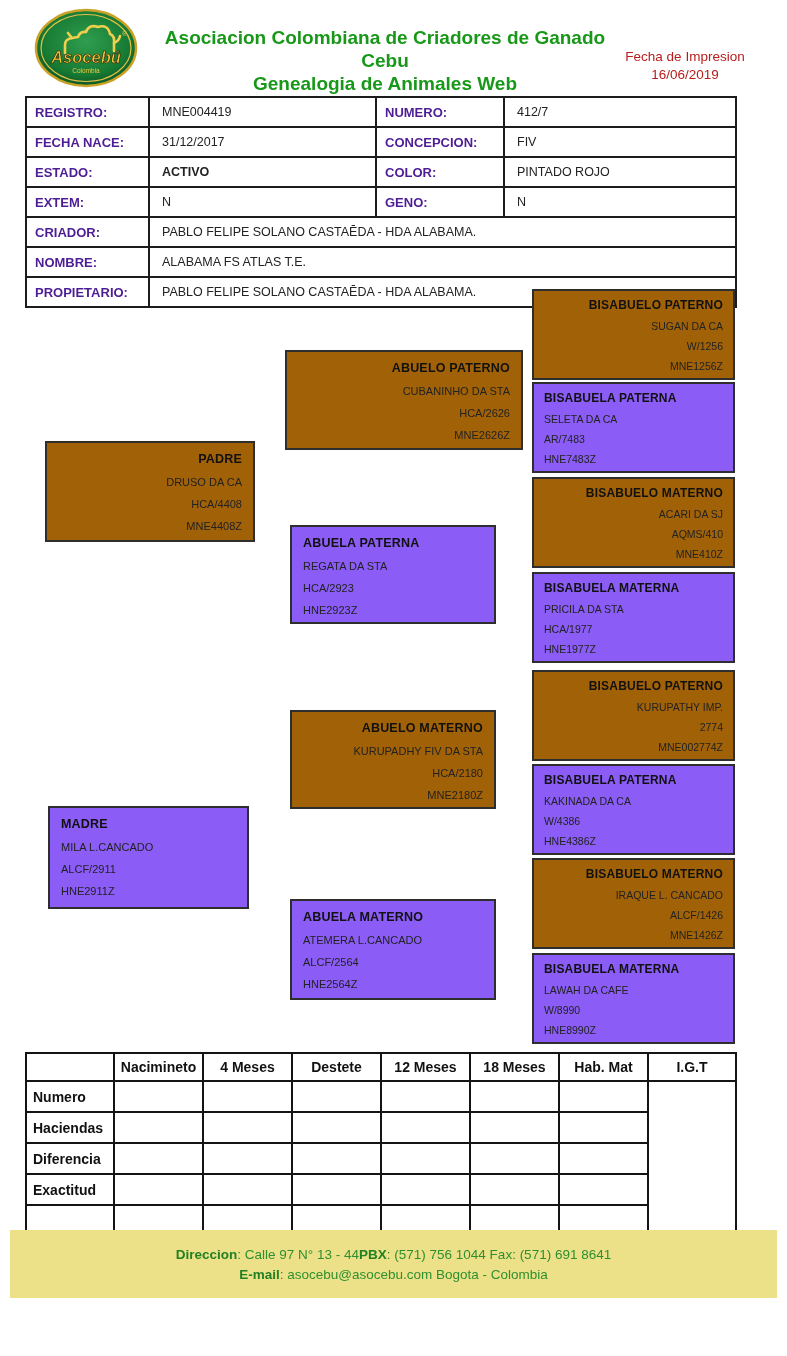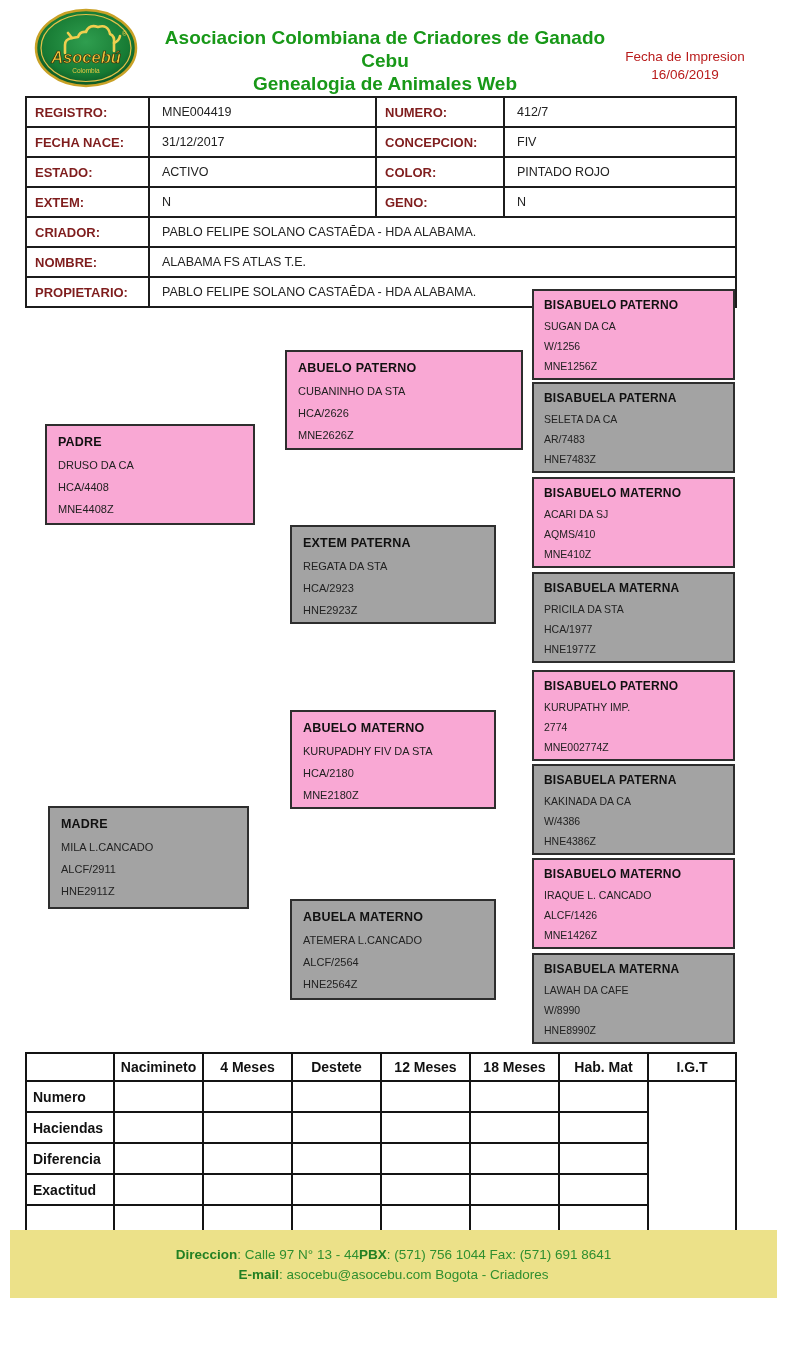--- a/index.html
+++ b/index.html
@@ -11,36 +11,36 @@
   .titles{position:absolute;left:148px;top:26px;width:474px;text-align:center;
           color:#189818;font-weight:bold;line-height:23px;font-size:19px;}
   .print-date{position:absolute;right:22px;top:48px;width:160px;text-align:center;
               font-size:13.5px;color:#b91c1c;line-height:18px;}
 
   
   table{border-collapse:collapse;}
   .info-table{position:absolute;left:25px;top:96px;width:710px;table-layout:fixed;}
   .info-table td{border:2px solid #1c1c1c;height:24px;padding:2px 8px;
                  font-size:12.5px;color:#222;vertical-align:middle;white-space:nowrap;overflow:hidden;}
-  .info-table td.lbl{font-weight:bold;color:#7f1d1d;font-size:13px;}
+  .info-table td.lbl{font-weight:bold;color:#4c1d95;font-size:13px;}
   .info-table td.val{padding-left:12px;}
-  .red{color:#f1271b;font-weight:normal;}
+  .red{color:#f1271b;font-weight:bold;}
 
   
   .pedigree{position:absolute;left:0;top:285px;width:787px;height:766px;}
-  .pbox{position:absolute;border:2px solid #2e2e2e;background:#a3a3a3;
+  .pbox{position:absolute;border:2px solid #2e2e2e;background:#8b5cf6;
         box-sizing:border-box;padding:9px 11px 6px;}
-  .pbox.male{background:#f9a8d4;}
+  .pbox.male{background:#a16207;text-align:right;}
   .ptitle{font-weight:bold;font-size:12.5px;color:#111;letter-spacing:.2px;}
   .pline{font-size:11px;color:#222;margin-top:10px;white-space:nowrap;}
   .pbox.small{padding:7px 10px 5px;}
   .pbox.small .ptitle{font-size:12px;}
   .pbox.small .pline{font-size:10.5px;margin-top:8px;}
 
-  .padre {left:45px; top:139px;width:210px;height:101px;}
+  .padre {left:45px; top:156px;width:210px;height:101px;}
   .madre {left:48px; top:521px;width:201px;height:103px;}
   .abpat {left:285px;top:65px; width:238px;height:100px;}
   .abpatf{left:290px;top:240px;width:206px;height:99px;}
   .abmat {left:290px;top:425px;width:206px;height:99px;}
   .abmatf{left:290px;top:614px;width:206px;height:101px;}
   .rcol{left:532px;width:203px;height:91px;}
   .r1{top:4px;}  .r2{top:97px;} .r3{top:192px;} .r4{top:287px;}
   .r5{top:385px;}.r6{top:479px;}.r7{top:573px;} .r8{top:668px;}
 
   
@@ -158,21 +158,21 @@
     </div>
 
     <div class="pbox male abpat">
       <div class="ptitle">ABUELO PATERNO</div>
       <div class="pline">CUBANINHO DA STA</div>
       <div class="pline">HCA/2626</div>
       <div class="pline">MNE2626Z</div>
     </div>
 
     <div class="pbox abpatf">
-      <div class="ptitle">EXTEM PATERNA</div>
+      <div class="ptitle">ABUELA PATERNA</div>
       <div class="pline">REGATA DA STA</div>
       <div class="pline">HCA/2923</div>
       <div class="pline">HNE2923Z</div>
     </div>
 
     <div class="pbox male abmat">
       <div class="ptitle">ABUELO MATERNO</div>
       <div class="pline">KURUPADHY FIV DA STA</div>
       <div class="pline">HCA/2180</div>
       <div class="pline">MNE2180Z</div>
@@ -312,17 +312,17 @@
           <td></td>
       </tr>
     </tbody>
   </table>
 
   <div class="footer">
     <div>
       <b>Direccion</b><span>: Calle 97 N°  13 - 44</span><b>PBX</b><span>: (571) 756 1044 Fax: (571) 691 8641</span>
     </div>
     <div>
-      <b>E-mail</b><span>: asocebu@asocebu.com Bogota - Criadores</span>
+      <b>E-mail</b><span>: asocebu@asocebu.com Bogota - Colombia</span>
     </div>
   </div>
 
 </div>
 
 </body></html>

